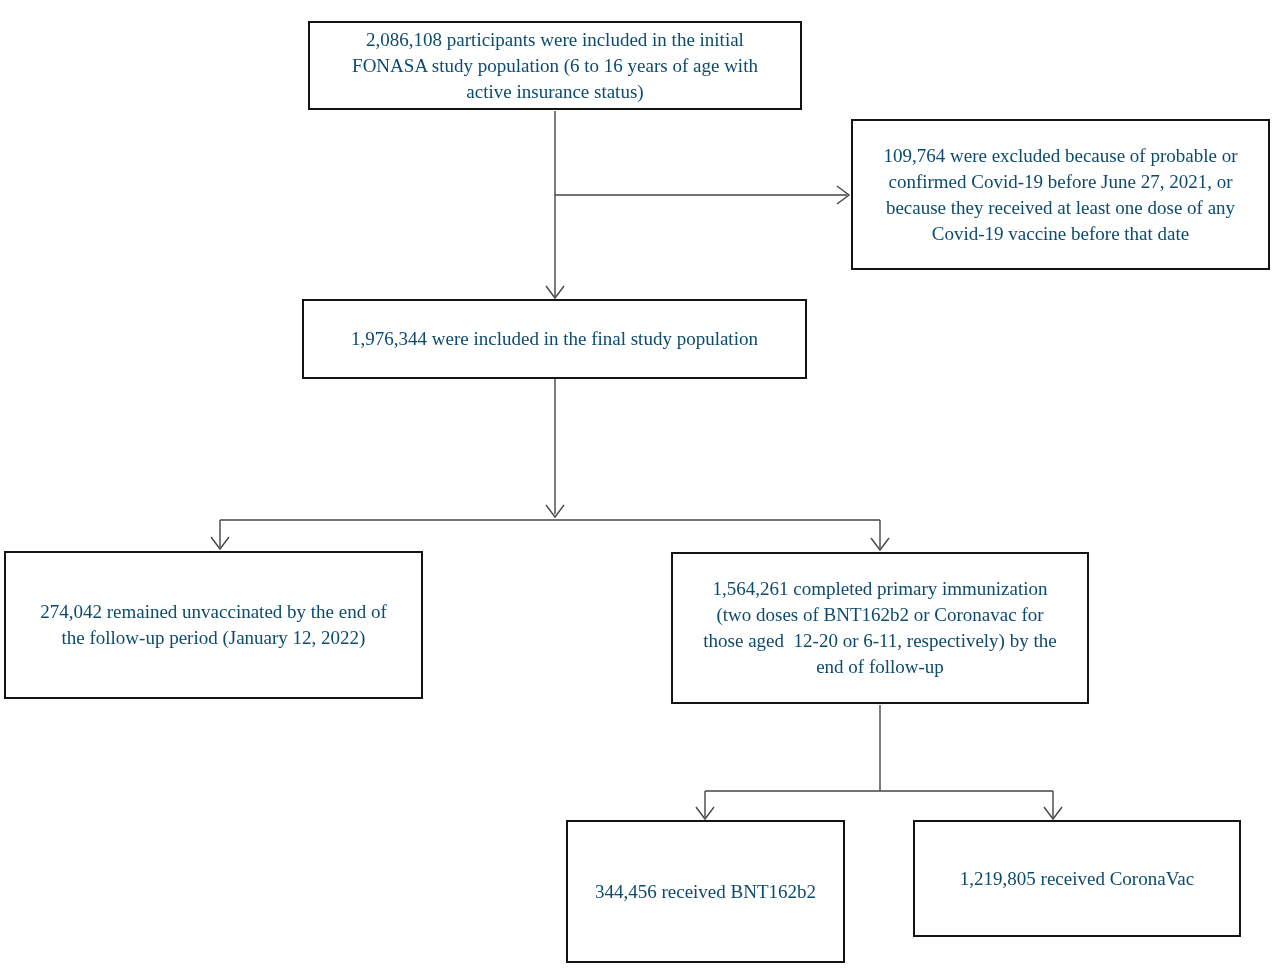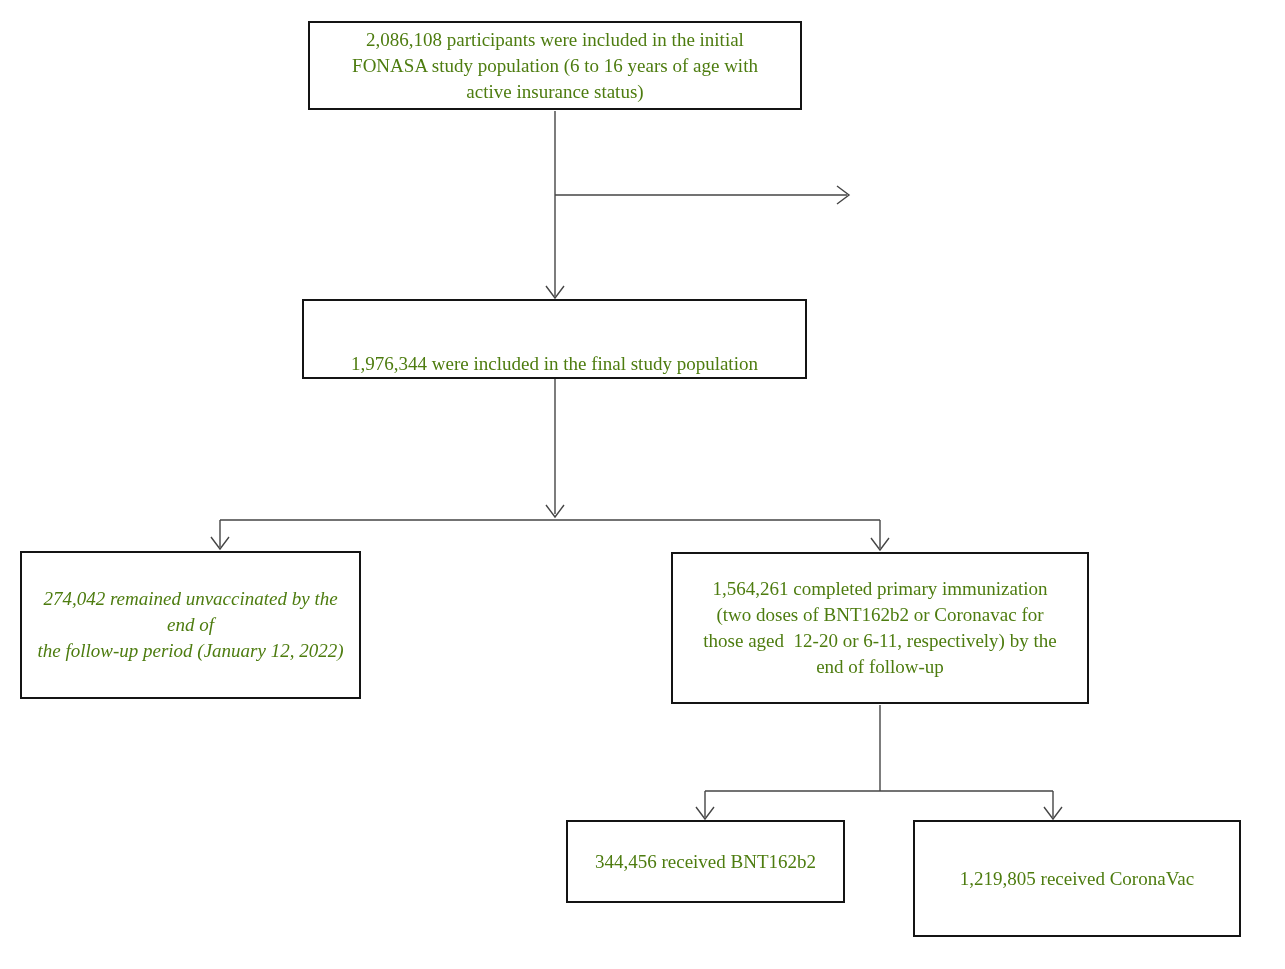--- a/index.html
+++ b/index.html
@@ -2,21 +2,21 @@
 <html><head>
 <meta charset="utf-8">
 <style>
   html, body { margin: 0; padding: 0; background: #ffffff; }
   .canvas {
     position: relative;
     width: 1285px;
     height: 969px;
     background: #ffffff;
     font-family: "Liberation Serif", "DejaVu Serif", serif;
-    color: #4d7c0f;
+    color: #0c4a6e;
     overflow: hidden;
   }
   .connectors {
     position: absolute;
     left: 0; top: 0;
     width: 1285px; height: 969px;
   }
   .connectors line, .connectors path {
     stroke: #454545;
     stroke-width: 1.4;
@@ -36,24 +36,24 @@
   }
   .box-text {
     white-space: pre-wrap;
     font-size: 19px;
     line-height: 26px;
     padding: 0 6px;
   }
   
   .b-initial      { left: 308px; top: 21px;  width: 494px; height: 89px;  }
   .b-excluded     { left: 851px; top: 119px; width: 419px; height: 151px; }
-  .b-final        { left: 302px; top: 299px; width: 505px; height: 80px; align-items: flex-end;  }
-  .b-unvaccinated { left: 20px;  top: 551px; width: 341px; height: 148px; font-style: italic; }
+  .b-final        { left: 302px; top: 299px; width: 505px; height: 80px;  }
+  .b-unvaccinated { left: 4px;  top: 551px; width: 419px; height: 148px; }
   .b-primary      { left: 671px; top: 552px; width: 418px; height: 152px; }
-  .b-bnt          { left: 566px; top: 820px; width: 279px; height: 83px; }
+  .b-bnt          { left: 566px; top: 820px; width: 279px; height: 143px; }
   .b-coronavac    { left: 913px; top: 820px; width: 328px; height: 117px; }
 </style>
 </head>
 <body>
 
 <div class="canvas">
 
   <svg class="connectors" viewBox="0 0 1285 969" xmlns="http://www.w3.org/2000/svg">
 
     <g>
@@ -102,20 +102,26 @@
       <path d="M1044 807 L1053 819 L1062 807"></path>
     </g>
   </svg>
 
   <div class="node b-initial">
     <div class="box-text">2,086,108 participants were included in the initial
 FONASA study population (6 to 16 years of age with
 active insurance status)</div>
   </div>
 
+  <div class="node b-excluded">
+    <div class="box-text">109,764 were excluded because of probable or
+confirmed Covid-19 before June 27, 2021, or
+because they received at least one dose of any
+Covid-19 vaccine before that date</div>
+  </div>
 
   <div class="node b-final">
     <div class="box-text">1,976,344 were included in the final study population</div>
   </div>
 
   <div class="node b-unvaccinated">
     <div class="box-text">274,042 remained unvaccinated by the end of
 the follow-up period (January 12, 2022)</div>
   </div>
 

